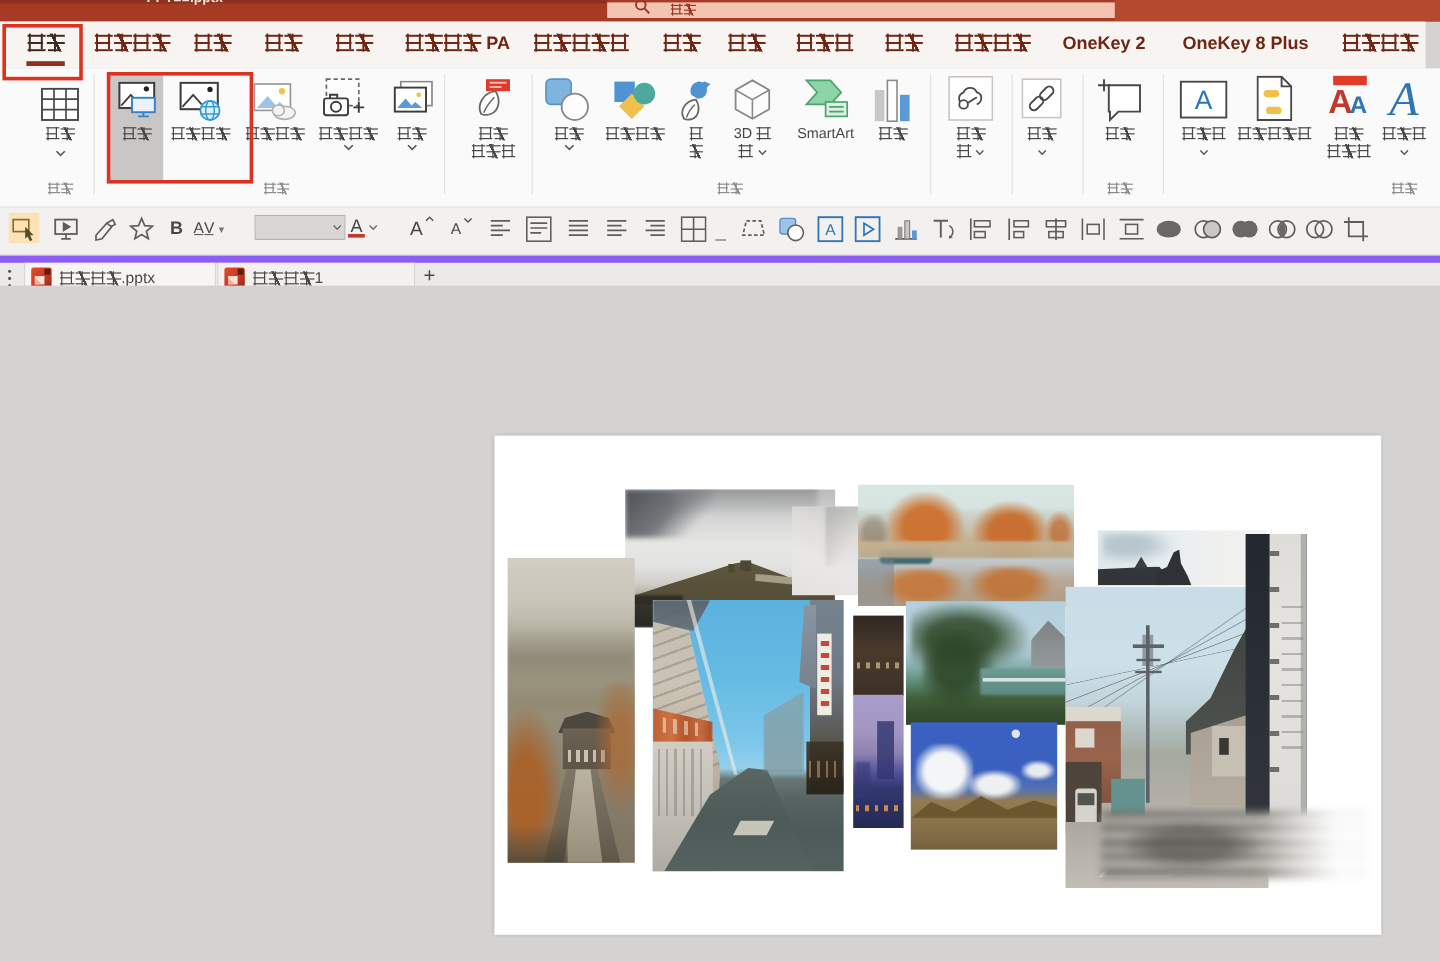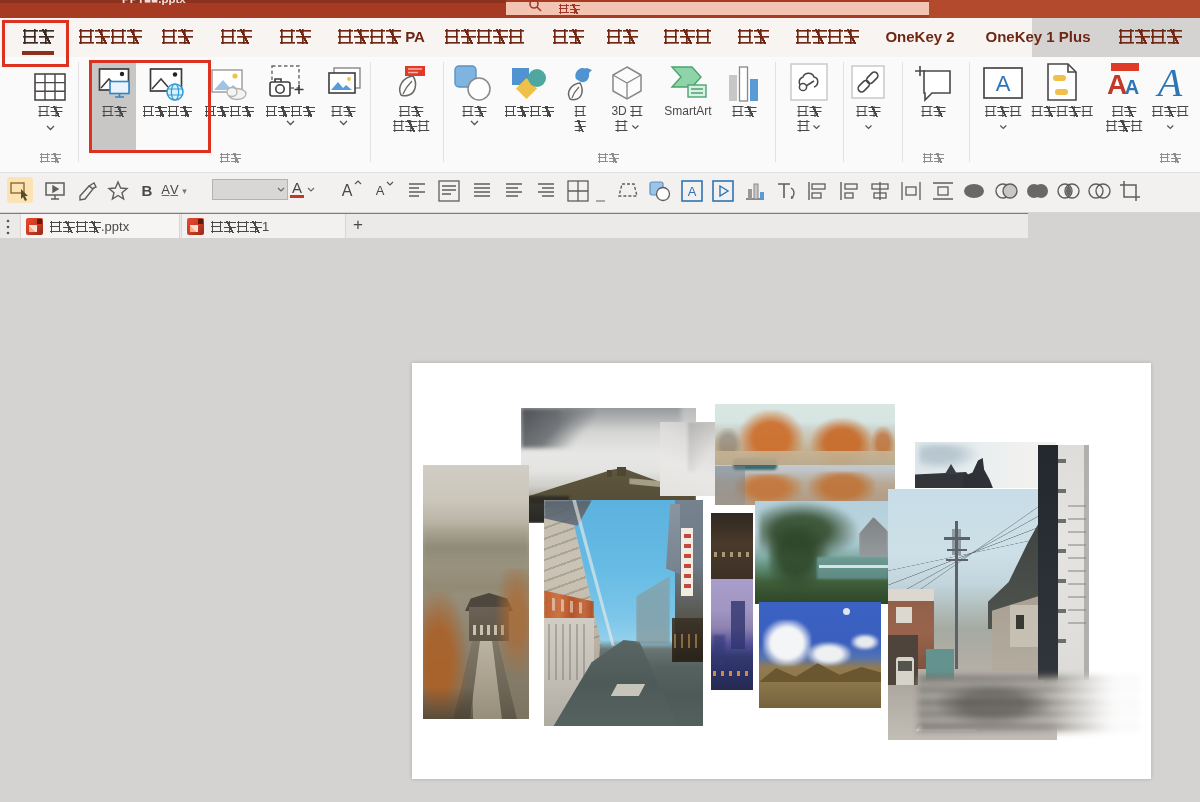--- a/index.html
+++ b/index.html
@@ -19,41 +19,41 @@
   linear-gradient(var(--c),var(--c));
  background-size:100% 11%,11% 100%,60% 11%,100% 100%,100% 11%;
  background-position:0 10%,47% 0,20% 94%,0 0,0 55%}
 
 #tbar{left:0;top:0;width:1200px;height:18px;background:#a73a23;overflow:hidden}
 #tbar .right{position:absolute;left:929px;top:0;width:271px;height:18px;background:#b34a2e}
 #tbar .search{position:absolute;left:506px;top:2px;width:423px;height:13px;background:#f4c4b2}
 #tbar .ttl{position:absolute;left:122px;top:-7px;width:92px;height:12px;color:#f3ded8;
  font-size:11.5px;font-weight:bold;filter:blur(0.6px)}
 
-#tabrow{left:0;top:18px;width:1032px;height:39px;background:#f7f4f2}
+#tabrow{left:0;top:18px;width:1188px;height:39px;background:#f7f4f2}
 .rtab{position:absolute;top:10px;transform:translateX(-50%);--s:15px;--c:#6f2613;
  color:#6f2613;font-size:15px;font-weight:bold;white-space:nowrap}
 #inkline{left:22px;top:51px;width:32px;height:4px;background:#8c3120}
 
 #ribbon{left:0;top:57px;width:1200px;height:115px;background:#fbfafa;border-bottom:1px solid #e2e0df}
 .sep{position:absolute;top:5px;height:100px;width:1px;background:#e4e2e1}
 .rlab{position:absolute;top:47px;transform:translateX(-50%);--s:11.5px;--c:#4a4846;
  color:#4a4846;font-size:12px;text-align:center;line-height:14.5px;white-space:nowrap}
 .glab{position:absolute;top:95px;transform:translateX(-50%);--s:10px;--c:#8f8d8b;color:#8f8d8b;font-size:10px}
 .chev{position:absolute;transform:translateX(-50%);width:8px;height:5px}
 .chev svg{display:block}
 .ric{position:absolute;transform:translateX(-50%)}
 #selpic{position:absolute;left:92px;top:5px;width:44px;height:89px;background:#c9c7c5}
 
 .redbox{position:absolute;border:3px solid #dd3220;z-index:60}
 
 #qbar{left:0;top:173px;width:1200px;height:39px;background:#f3f1ef;border-bottom:1px solid #d8d6d4}
 .qi{position:absolute;top:7px;transform:translateX(-50%)}
 
-#dtabs{left:0;top:213px;width:1028px;height:25px;background:#eceae8;border-top:1px solid #8b5cf6}
+#dtabs{left:0;top:213px;width:1200px;height:25px;background:#eceae8;border-top:6px solid #8b5cf6}
 .dtab{position:absolute;top:0;height:25px;background:#f6f5f4;border-right:1px solid #d9d7d5;border-left:1px solid #d9d7d5}
 .dtxt{position:absolute;top:5px;--s:12px;--c:#4a4846;color:#4a4846;font-size:13px;white-space:nowrap}
 .picon{position:absolute;top:4px;width:17px;height:17px;border-radius:2px;
  background:linear-gradient(135deg,#e8492f 0%,#c93a22 55%,#8e2a16 100%)}
 .picon:after{content:"";position:absolute;right:1px;top:1px;width:5px;height:5px;background:#5c1c0e}
 .picon:before{content:"";position:absolute;left:3px;bottom:3px;width:8px;height:7px;
  background:linear-gradient(45deg,#f7b08c 40%,transparent 41%),linear-gradient(#fae0d2,#fae0d2)}
 
 #canvas{left:0;top:238px;width:1200px;height:564px;background:#d5d3d2}
 #slide{position:absolute;left:412px;top:125px;width:739px;height:416px;background:#fff;
@@ -80,21 +80,21 @@
  <span class="rtab cjk" style="left:236px"><i></i><i></i></span>
  <span class="rtab cjk" style="left:295px"><i></i><i></i></span>
  <span class="rtab cjk" style="left:381px"><i></i><i></i><i></i><i></i> PA</span>
  <span class="rtab cjk" style="left:484px"><i></i><i></i><i></i><i></i><i></i></span>
  <span class="rtab cjk" style="left:568px"><i></i><i></i></span>
  <span class="rtab cjk" style="left:622px"><i></i><i></i></span>
  <span class="rtab cjk" style="left:687px"><i></i><i></i><i></i></span>
  <span class="rtab cjk" style="left:753px"><i></i><i></i></span>
  <span class="rtab cjk" style="left:827px"><i></i><i></i><i></i><i></i></span>
  <span class="rtab" style="left:920px">OneKey 2</span>
- <span class="rtab" style="left:1038px">OneKey 1 Plus</span>
+ <span class="rtab" style="left:1038px">OneKey 8 Plus</span>
  <span class="rtab cjk" style="left:1150px"><i></i><i></i><i></i><i></i></span>
 </div>
 <div class="abs" id="inkline"></div>
 <div class="abs" id="ribbon">
  <div id="selpic"></div>
  <div class="sep" style="left:78px"></div>
     <div class="sep" style="left:370px"></div>
  <div class="sep" style="left:443px"></div>
     <div class="sep" style="left:775px"></div>
  <div class="sep" style="left:843px"></div>

